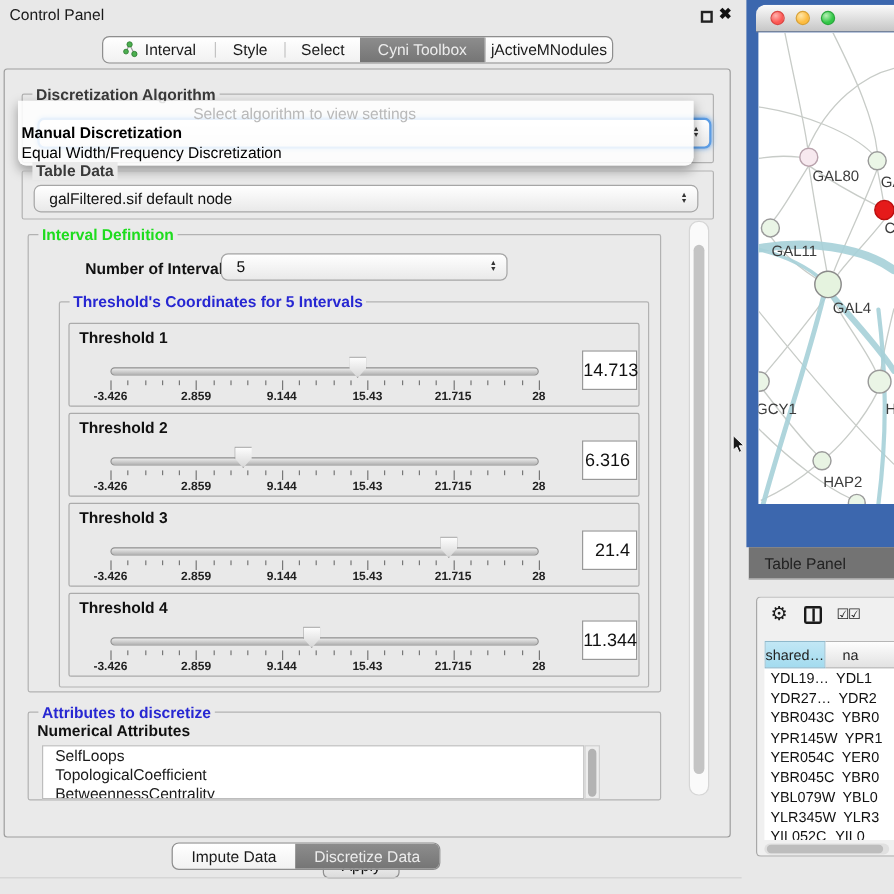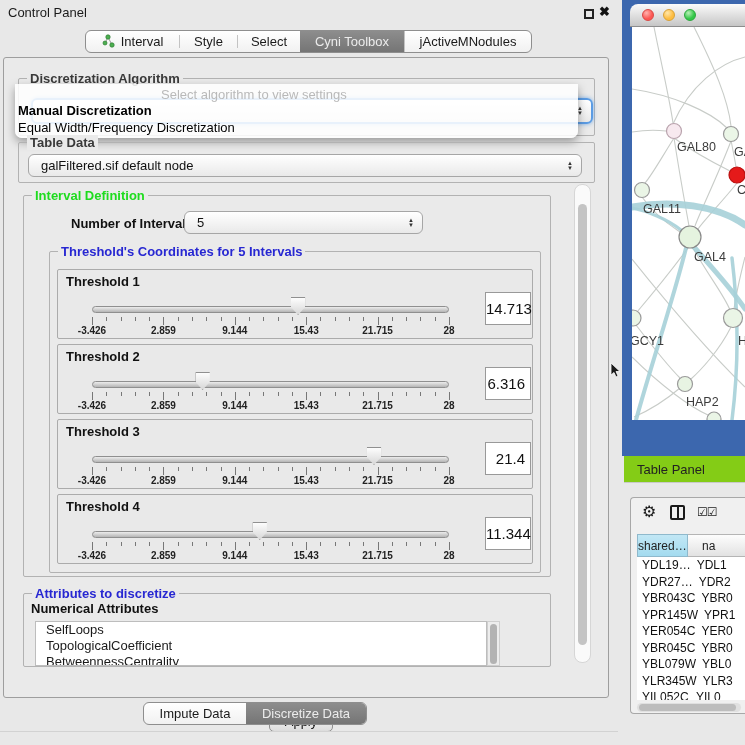--- a/index.html
+++ b/index.html
@@ -64,21 +64,21 @@
   #bottom-tabs{left:143px;top:702px;height:23px;display:flex;align-items:stretch;border:1px solid #8e8e8e;border-radius:6px;background:linear-gradient(#ffffff,#f1f1f1);overflow:hidden;}
   #bottom-line{left:0;top:731px;width:618px;height:1px;background:#d2d2d2;}
 
   
   #net-frame{left:622px;top:0;width:123px;height:456px;background:#3c67ae;}
   #net-titlebar{position:absolute;left:8px;top:4px;width:115px;height:23px;border-radius:8px 0 0 0;background:linear-gradient(#fbfbfb,#c6c6c6);border-bottom:1px solid #8d8d8d;}
   .tl{position:absolute;top:5px;width:12px;height:12px;border-radius:50%;}
   #net-canvas{position:absolute;left:10px;top:27px;width:113px;height:393px;background:#fff;overflow:hidden;}
 
   
-  #tp-bar{left:624px;top:456px;width:121px;height:27px;background:#84cc16;border-bottom:1px solid #c9c9c9;}
+  #tp-bar{left:624px;top:456px;width:121px;height:27px;background:#737373;border-bottom:1px solid #c9c9c9;}
   #tp-title{position:absolute;left:13px;top:6px;font-size:13px;color:#222;}
   #tp-box{left:630px;top:497px;width:115px;height:217px;background:#f0f0f0;border:1px solid #a8a8a8;border-radius:4px 0 0 4px;border-right:none;}
   #gear-ic{position:absolute;left:11px;top:4px;font-size:16px;color:#1a1a1a;}
   #split-ic{position:absolute;left:39px;top:7px;width:15px;height:15px;border:2px solid #1a1a1a;border-radius:2px;}
   #split-ic::after{content:"";position:absolute;left:4.5px;top:0;width:2px;height:11px;background:#1a1a1a;}
   #check-ic{position:absolute;left:66px;top:7px;font-size:12px;color:#1a1a1a;letter-spacing:-1px;}
   #tbl{position:absolute;left:6px;top:36px;width:109px;height:166px;overflow:hidden;background:#fff;}
   #thead{display:flex;height:23px;}
   .hc{font-size:12px;color:#222;line-height:22px;border:1px solid #8fb9cc;}
   .hc.c0{width:76px;background:linear-gradient(#c2e7f5,#a3dbef);text-align:left;}
@@ -116,21 +116,21 @@
     <div class="tabseg" style="width:57px">
         <span>Style</span>
       </div>
     <div class="vsep"></div>
     <div class="tabseg" style="width:62px">
         <span>Select</span>
       </div>
     <div class="tabseg dark" style="width:104px">
         <span>Cyni Toolbox</span>
       </div>
-    <div class="tabseg" style="width:127px;border-left:1px solid #c3c3c3">
+    <div class="tabseg" style="width:106px;border-left:1px solid #c3c3c3">
         <span>jActiveMNodules</span>
       </div>
   </div>
 
   <div class="abs" id="main-panel">
 
     <div class="group" style="left:14px;top:20px;width:577px;height:58px;">
       <span class="gtitle">Discretization Algorithm</span>
     </div>
     <div class="combo focus" style="left:27px;top:40px;width:562px;height:26px;">

